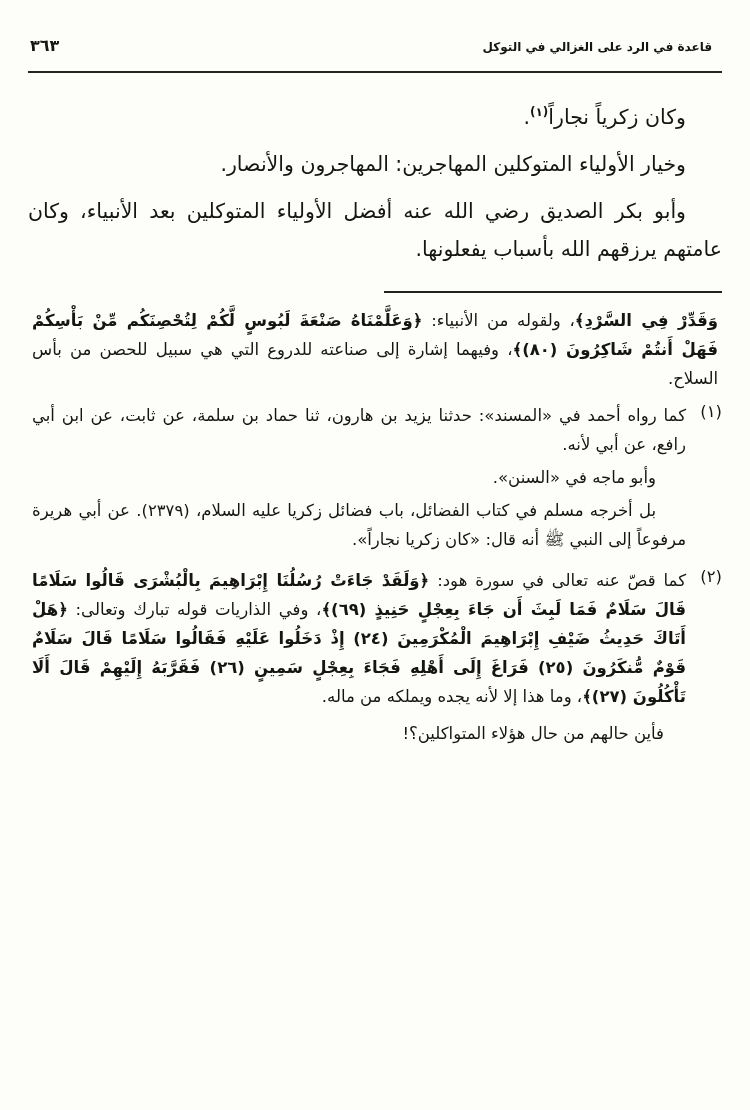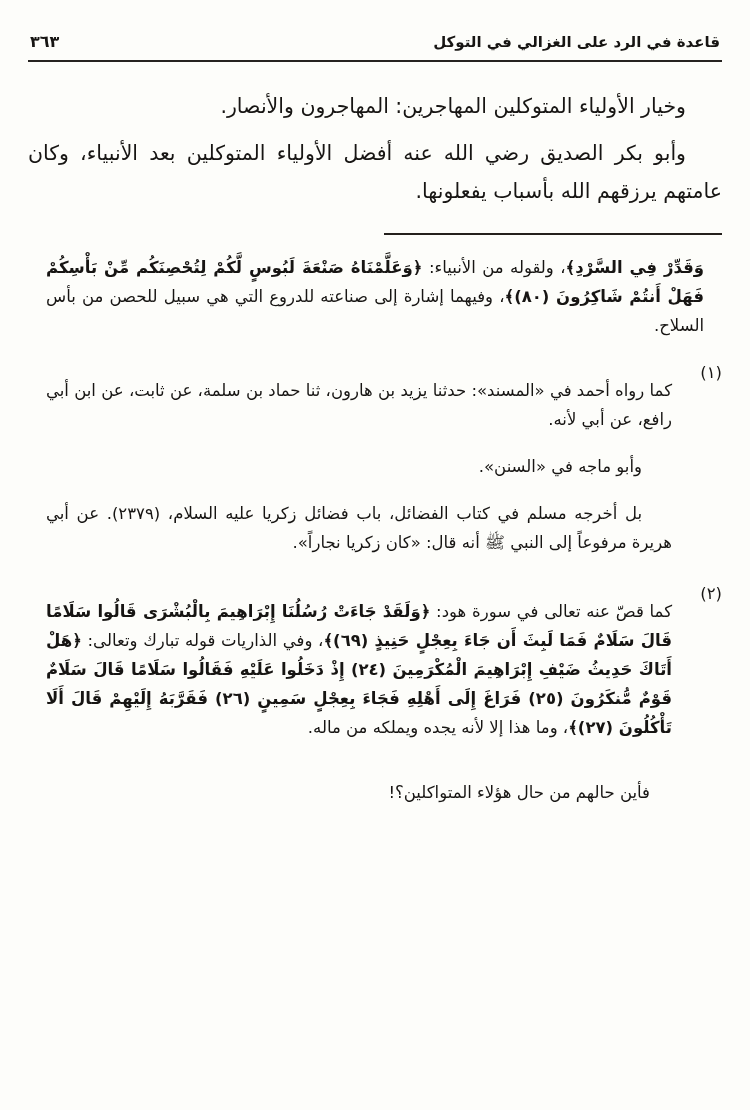--- a/index.html
+++ b/index.html
@@ -20,22 +20,22 @@
   }
 
   
   .page-header {
     display: flex;
     justify-content: space-between;
     align-items: baseline;
     padding: 0 2px;
   }
   .chapter-title {
-    margin: 0;
-    font-size: 15px;
+    margin: 8px;
+    font-size: 12px;
     font-weight: bold;
     letter-spacing: 0;
   }
   .page-number {
     font-size: 16px;
     font-weight: bold;
     text-align: right;
   }
   .header-rule {
     border-top: 2.5px solid #262320;
@@ -66,21 +66,21 @@
     margin-top: 22px;
   }
 
   
   .footnotes {
     margin-top: 13px;
     font-size: 16.5px;
     line-height: 1.76;
     text-align: justify;
   }
-  .footnotes p { margin: 18px; }
+  .footnotes p { margin: 4px; }
   .fn-cont { margin-bottom: 4px; }
   .fn-item { display: flex; margin-top: 4px; }
   .fn-marker { flex: 0 0 32px; }
   .fn-body { flex: 1; min-width: 0; }
   .fn-body p.indent { text-indent: 30px; }
   .quran { font-weight: bold; }
   .bold { font-weight: normal; }
   .fn-closing { margin-top: 7px; text-indent: 32px; }
   .fn-final {
     margin-top: 2px;
@@ -94,20 +94,21 @@
 
 <div class="page">
 
   <header class="page-header">
     <h1 class="chapter-title">قاعدة في الرد على الغزالي في التوكل</h1>
     <span class="page-number">٣٦٣</span>
   </header>
   <div class="header-rule"></div>
 
   <main class="body-text">
+    <p class="body-para"><span>وكان زكرياً نجاراً</span><sup class="fn-ref">(١)</sup><span>.</span></p>
 
 
     <p class="body-para">وخيار الأولياء المتوكلين المهاجرين: المهاجرون والأنصار.</p>
 
     <p class="body-para">وأبو بكر الصديق رضي الله عنه أفضل الأولياء المتوكلين بعد الأنبياء، وكان عامتهم يرزقهم الله بأسباب يفعلونها.</p>
   </main>
 
   <div class="footnote-sep"></div>
 
   <section class="footnotes">

